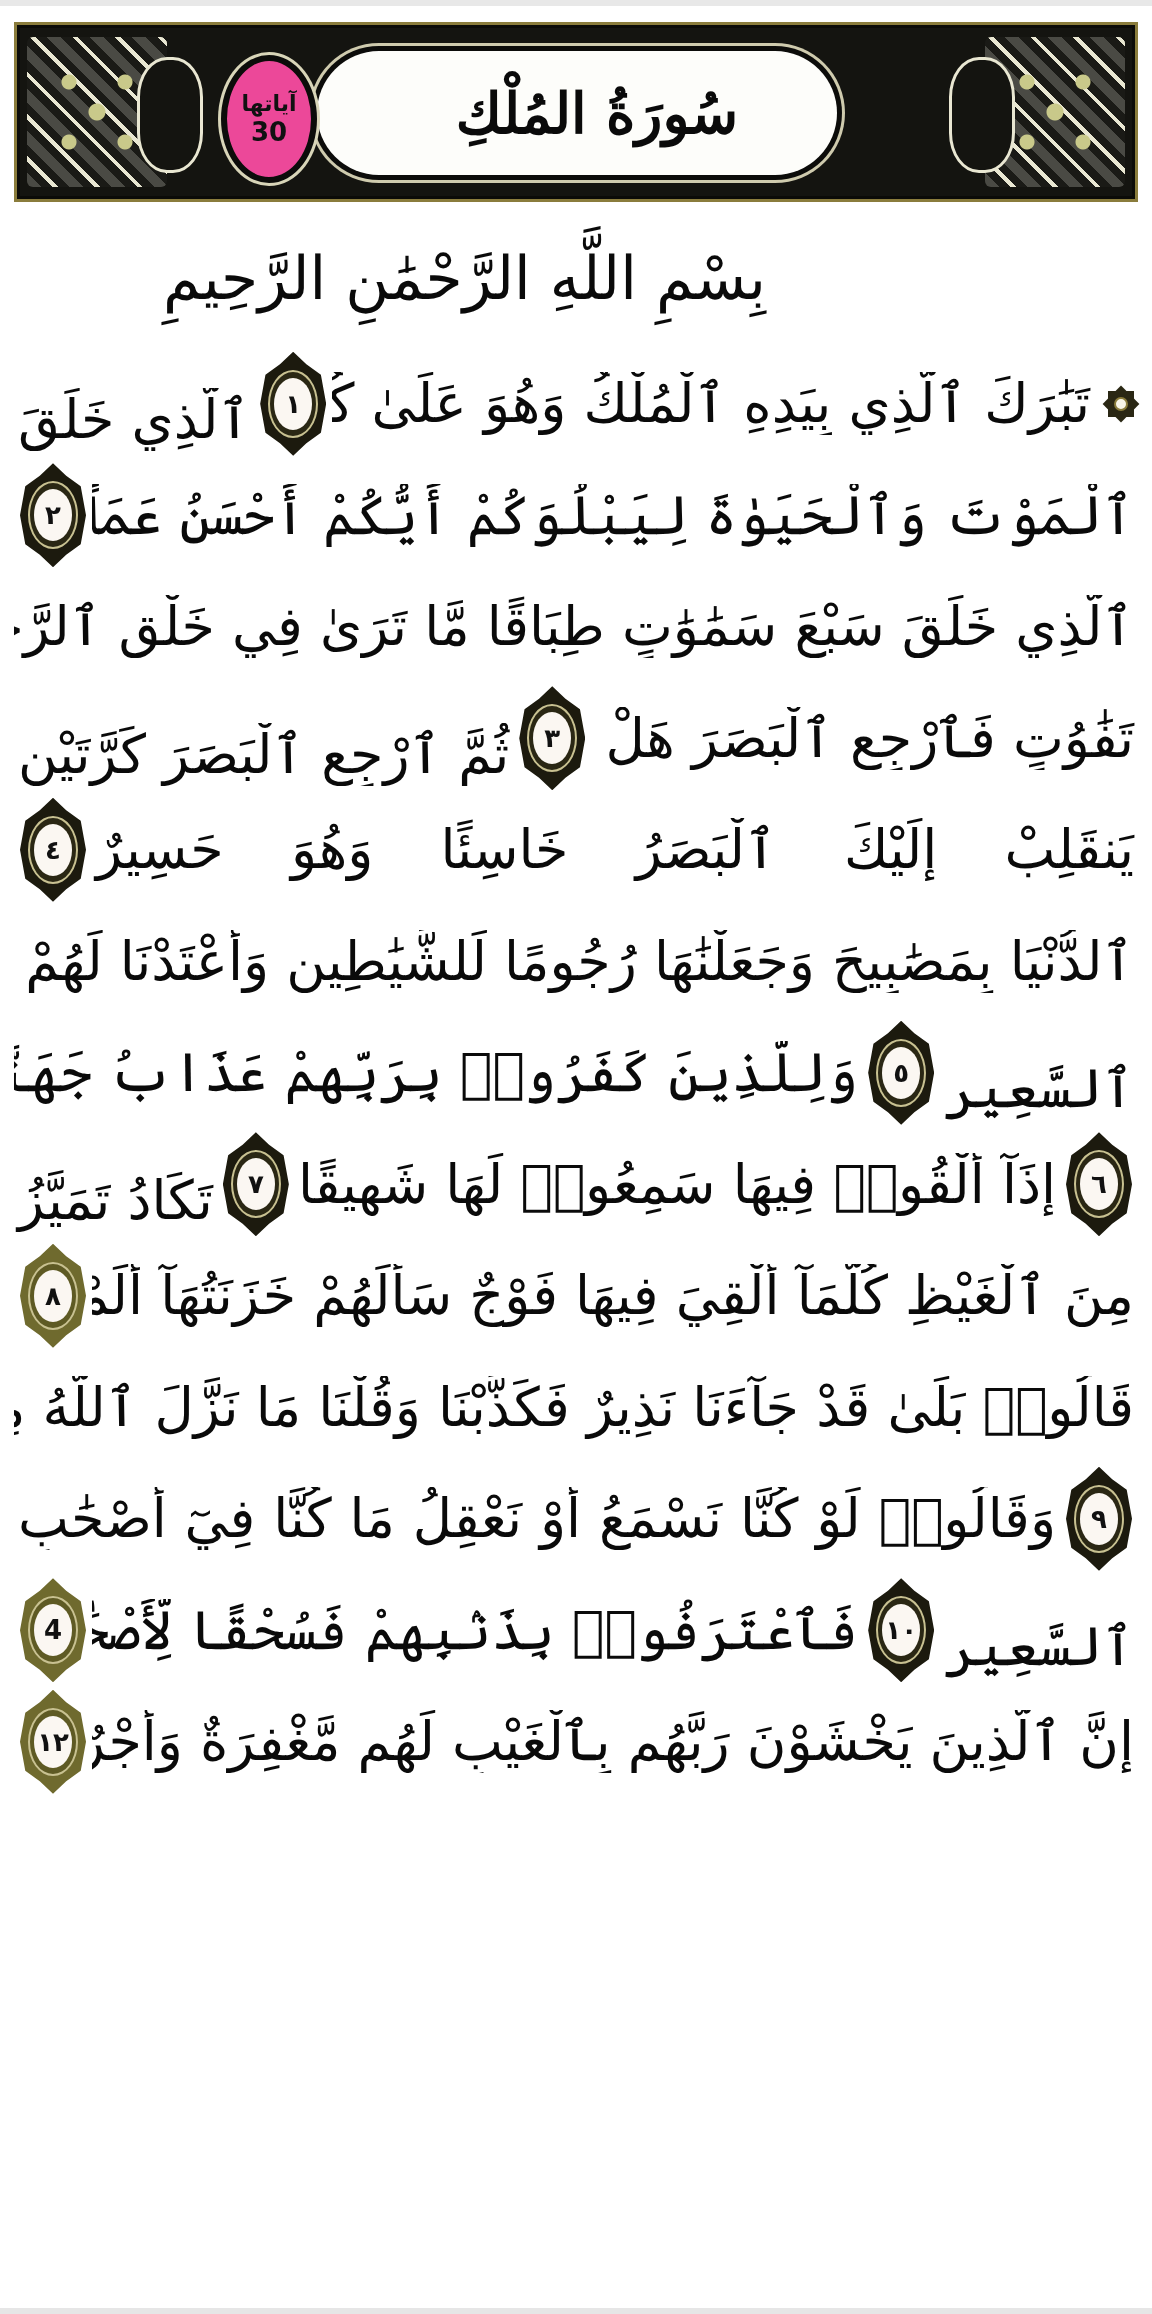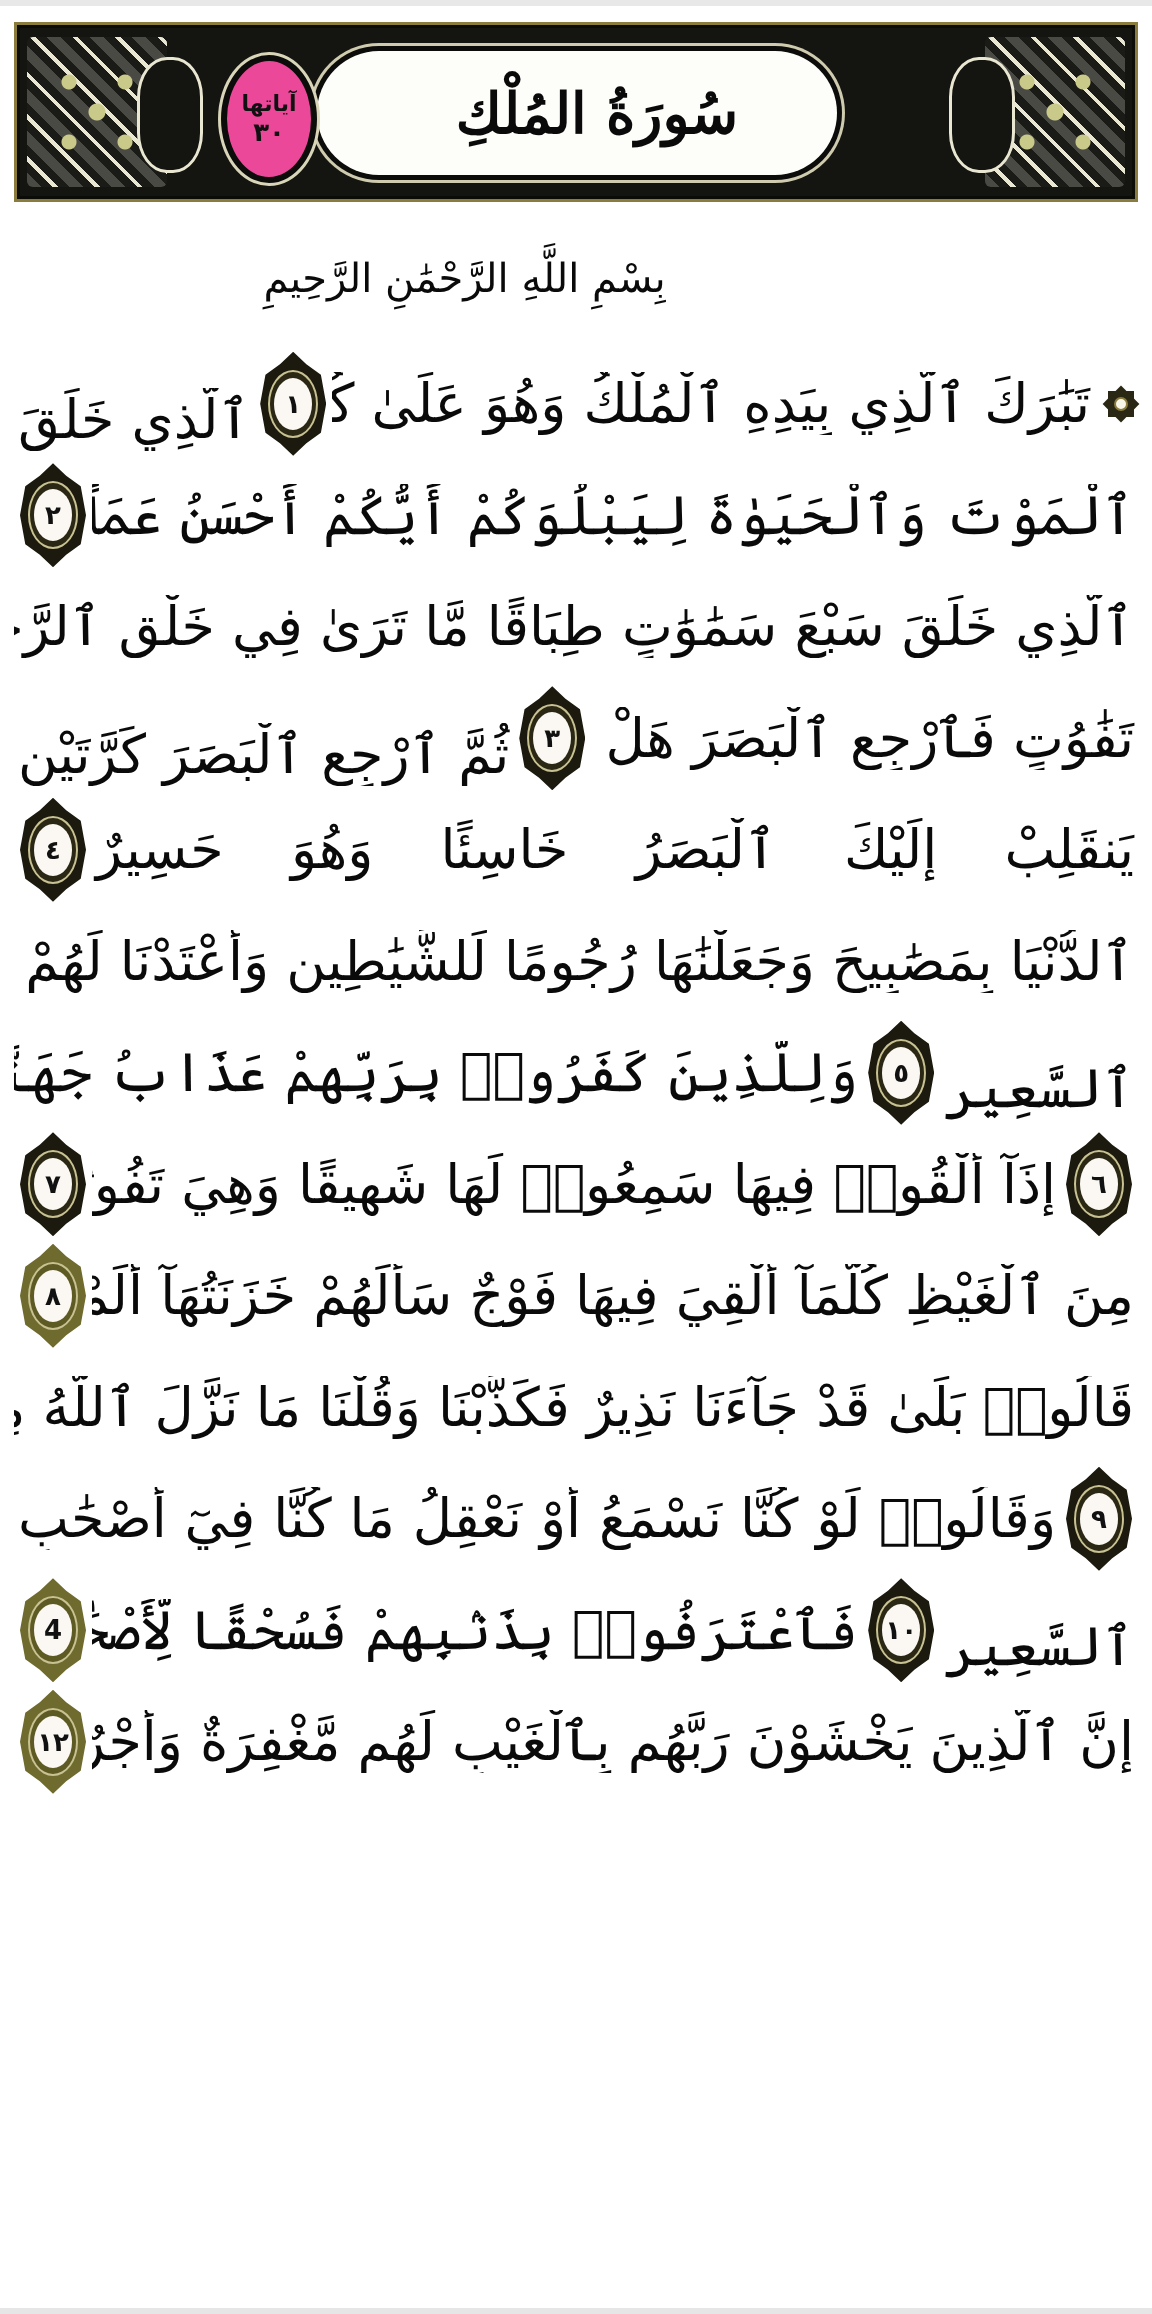--- a/index.html
+++ b/index.html
@@ -88,21 +88,21 @@
     color: #0a0a0a;
     direction: rtl;
     margin-left: 40px;
   }
 
   
   .bismillah {
     position: absolute; left: 0; top: 218px; width: 929px; height: 120px;
     display: flex; align-items: center; justify-content: center;
     font-family: "DejaVu Serif", serif;
-    font-size: 40px;
+    font-size: 60px;
     direction: rtl;
     color: #0a0a0a;
   }
 
   
   .mushaf {
     position: absolute; left: 14px; top: 348px; width: 1124px;
   }
   .line {
     height: 111.5px;
@@ -182,21 +182,21 @@
       <div class="knot-inner"></div>
     </div>
 
 
   <div class="title-cartouche">
     <span class="surah-title">سُورَةُ المُلْكِ</span>
   </div>
 
   <div class="medallion left">
     <span class="m-label">آياتها</span>
-    <span class="m-num">٣٠</span>
+    <span class="m-num">30</span>
   </div>
 </div>
 
 <div class="bismillah">بِسْمِ اللَّهِ الرَّحْمَٰنِ الرَّحِيمِ</div>
 
 <div class="mushaf">
 
   <div class="line">
     <span class="star">
         <span class="s1"></span>
@@ -263,20 +263,21 @@
         <span class="shape"></span>
         <span class="ring"></span>
         <span class="face">٦</span>
       </span>
     <span class="seg">إِذَآ أُلْقُوا۟ فِيهَا سَمِعُوا۟ لَهَا شَهِيقًا وَهِيَ تَفُورُ</span>
     <span class="ayah">
         <span class="shape"></span>
         <span class="ring"></span>
         <span class="face">٧</span>
       </span>
+    <span class="seg fit">تَكَادُ تَمَيَّزُ</span>
   </div>
 
   <div class="line">
     <span class="seg">مِنَ ٱلْغَيْظِ كُلَّمَآ أُلْقِيَ فِيهَا فَوْجٌ سَأَلَهُمْ خَزَنَتُهَآ أَلَمْ يَأْتِكُمْ نَذِيرٌ</span>
     <span class="ayah olive">
         <span class="shape"></span>
         <span class="ring"></span>
         <span class="face">٨</span>
       </span>
   </div>

